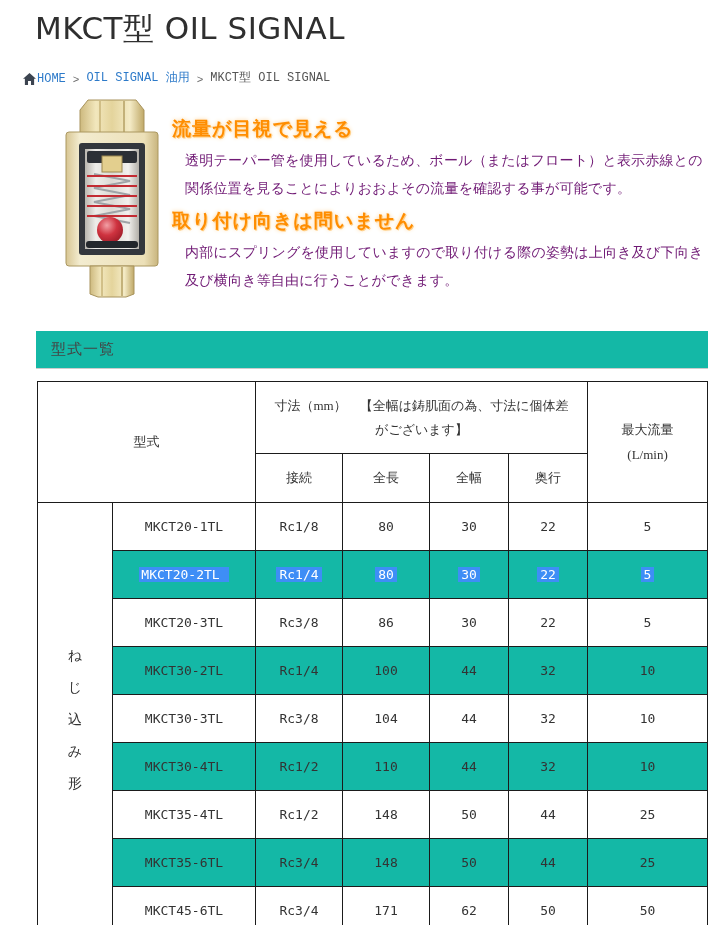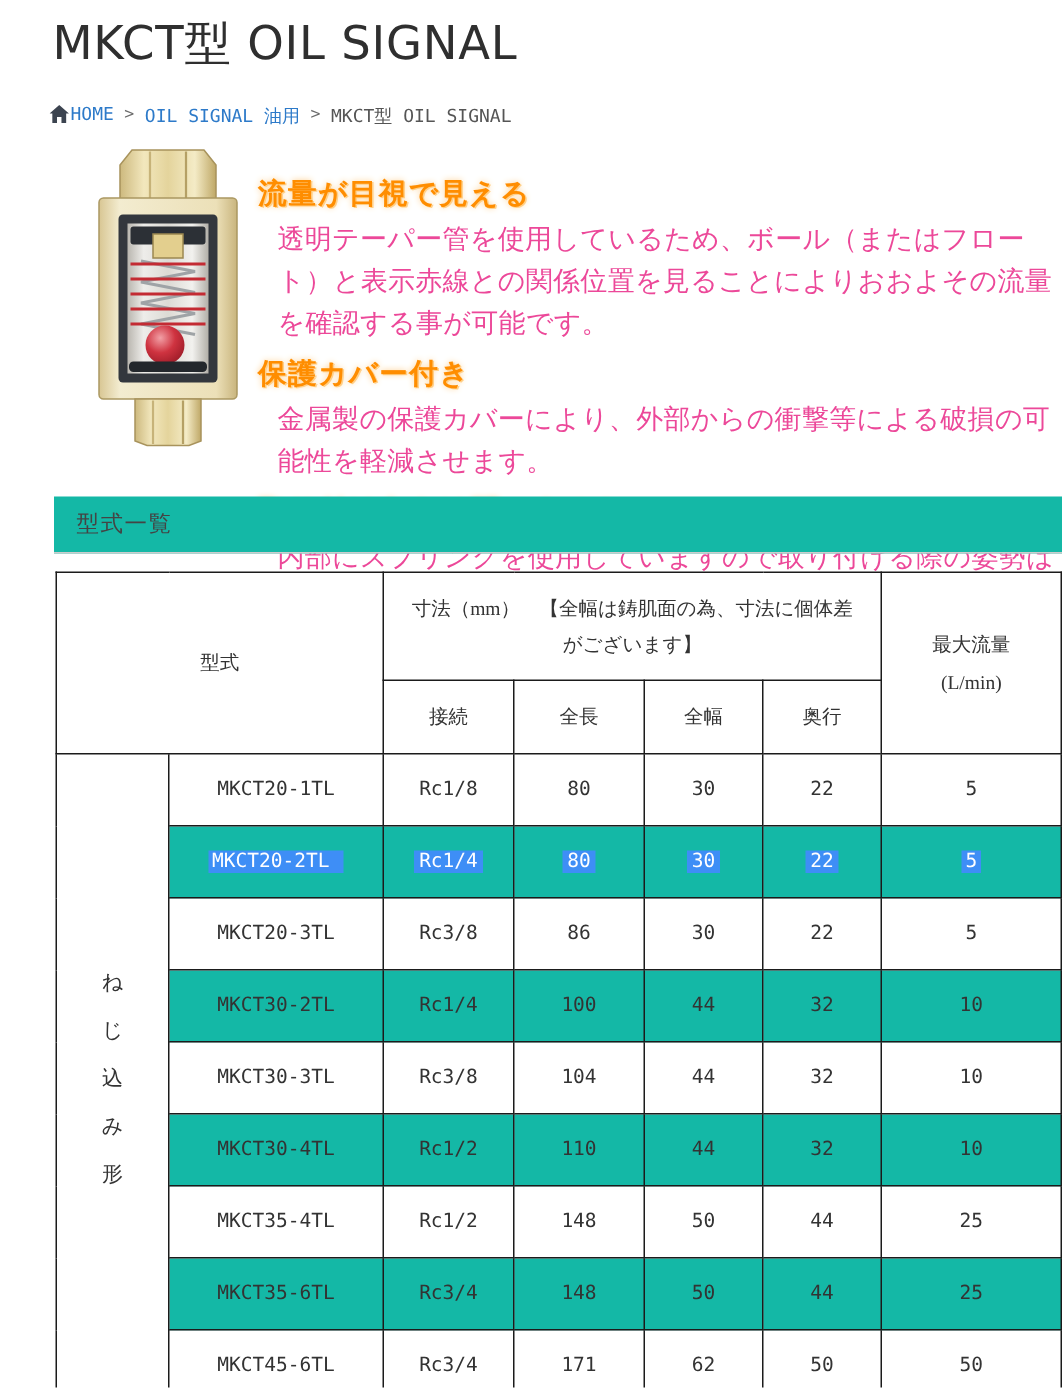--- a/index.html
+++ b/index.html
@@ -10,39 +10,39 @@
     color:#333;
   }
   
   .page-title {
     position:absolute; left:35px; top:8px;
     font-size:31px; font-weight:500; letter-spacing:0.5px; color:#2f2f2f;
     font-family:"DejaVu Sans","Liberation Sans",sans-serif;
   }
   
   .breadcrumb {
-    position:absolute; left:33px; top:69px;
-    font-size:12px; display:flex; align-items:flex-start; gap:7px; white-space:nowrap;
+    position:absolute; left:23px; top:69px;
+    font-size:12px; display:flex; align-items:flex-end; gap:7px; white-space:nowrap;font-family:Liberation Mono, monospace;
   }
   .breadcrumb a { text-decoration:none; color:#2d7ac9; }
   .breadcrumb .sep { color:#6b6b6b; font-size:11px; }
   .breadcrumb .current { color:#555; }
   .home-icon { display:inline-block; width:13px; height:12px; margin-right:1px; vertical-align:-1px; }
   .home-link { display:flex; align-items:center; }
   
   .product-figure { position:absolute; left:42px; top:98px; width:140px; height:200px; }
   
   .features { position:absolute; left:172px; top:100px; width:532px;margin-top:10px; }
   .feature h3 {
     font-size:19px; font-weight:bold; color:#ff8d00; margin:6px 0 4px 0;
     text-shadow:1px 1px 0 #ffd089, 0 0 4px #ffcf8e;
     letter-spacing:1px;
   }
   .feature p {
-    font-size:18px; line-height:28px; color:#ec4899;
+    font-size:14px; line-height:28px; color:#701a75;
     padding-left:13px; letter-spacing:0.2px;
   }
   
   .section-band {
     position:absolute; left:36px; top:331px; width:672px; height:38px;
     background:#14b8a6; border-bottom:1px solid #ccc;
     display:flex; align-items:center; padding-left:15px;
     font-size:15px; color:#444; letter-spacing:1px;
   }
   
@@ -148,24 +148,20 @@
     <line x1="80" y1="169" x2="80" y2="198" stroke="#b5a065" stroke-width="1.5"></line>
   </svg>
 </div>
 
 <div class="features" id="features">
   <div class="feature">
     <h3>流量が目視で見える</h3>
     <p>透明テーパー管を使用しているため、ボール（またはフロート）と表示赤線との関係位置を見ることによりおおよその流量を確認する事が可能です。</p>
   </div>
 
-  <div class="feature">
-    <h3>保護カバー付き</h3>
-    <p>金属製の保護カバーにより、外部からの衝撃等による破損の可能性を軽減させます。</p>
-  </div>
 
   <div class="feature">
     <h3>取り付け向きは問いません</h3>
     <p>内部にスプリングを使用していますので取り付ける際の姿勢は上向き及び下向き及び横向き等自由に行うことができます。</p>
   </div>
 </div>
 
 <div class="section-band">
   <span>型式一覧</span>
 </div>

